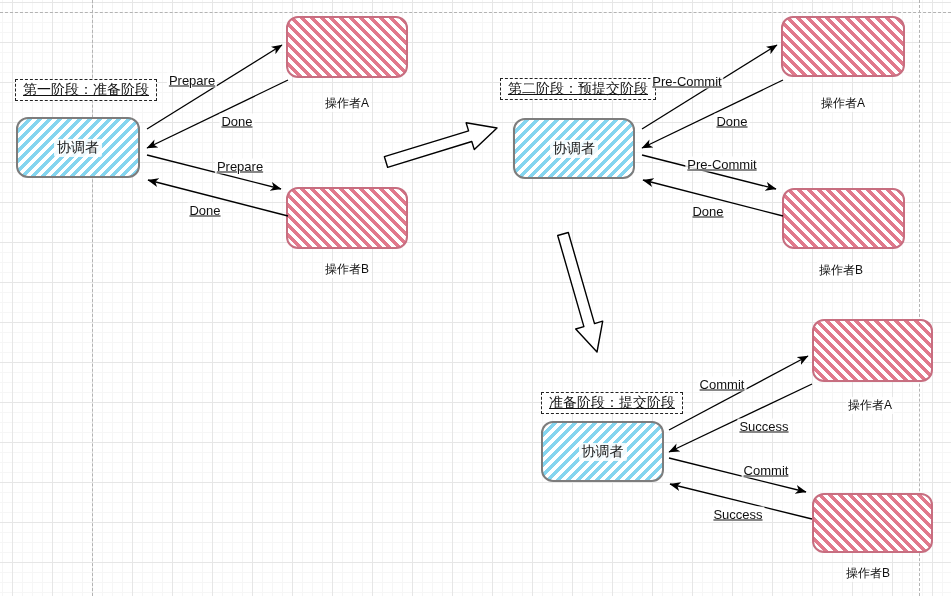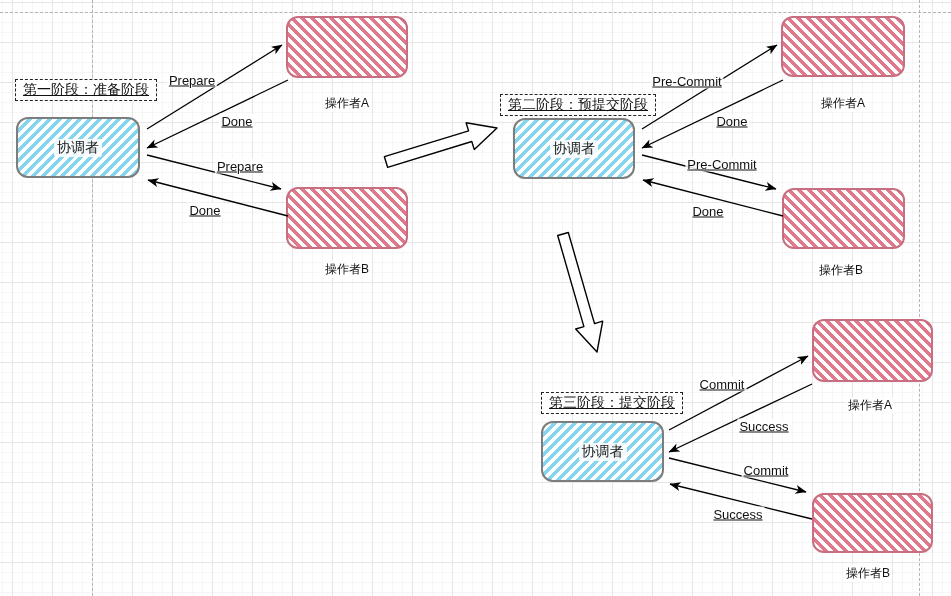--- a/index.html
+++ b/index.html
@@ -53,30 +53,30 @@
 
   <div class="phase-label" style="left:15px;top:79px">第一阶段：准备阶段</div>
   <div class="node coordinator" style="left:16px;top:117px;width:124px;height:61px">
     <span class="node-label">协调者</span>
   </div>
   <div class="node operator" style="left:286px;top:16px;width:122px;height:62px"></div>
   <div class="shape-name" style="left:347px;top:95px">操作者A</div>
   <div class="node operator" style="left:286px;top:187px;width:122px;height:62px"></div>
   <div class="shape-name" style="left:347px;top:261px">操作者B</div>
 
-  <div class="phase-label" style="left:500px;top:94px">第二阶段：预提交阶段</div>
+  <div class="phase-label" style="left:500px;top:78px">第二阶段：预提交阶段</div>
   <div class="node coordinator" style="left:513px;top:118px;width:122px;height:61px">
     <span class="node-label">协调者</span>
   </div>
   <div class="node operator" style="left:781px;top:16px;width:124px;height:61px"></div>
   <div class="shape-name" style="left:843px;top:95px">操作者A</div>
   <div class="node operator" style="left:782px;top:188px;width:123px;height:61px"></div>
   <div class="shape-name" style="left:841px;top:262px">操作者B</div>
 
-  <div class="phase-label" style="left:541px;top:392px">第三阶段：提交阶段</div>
+  <div class="phase-label" style="left:541px;top:392px">准备阶段：提交阶段</div>
   <div class="node coordinator" style="left:541px;top:421px;width:123px;height:61px">
     <span class="node-label">协调者</span>
   </div>
   <div class="node operator" style="left:812px;top:319px;width:121px;height:63px"></div>
   <div class="shape-name" style="left:870px;top:397px">操作者A</div>
   <div class="node operator" style="left:812px;top:493px;width:121px;height:60px"></div>
   <div class="shape-name" style="left:868px;top:565px">操作者B</div>
 
   <svg id="wires" width="951" height="596" viewBox="0 0 951 596">
     <defs>

